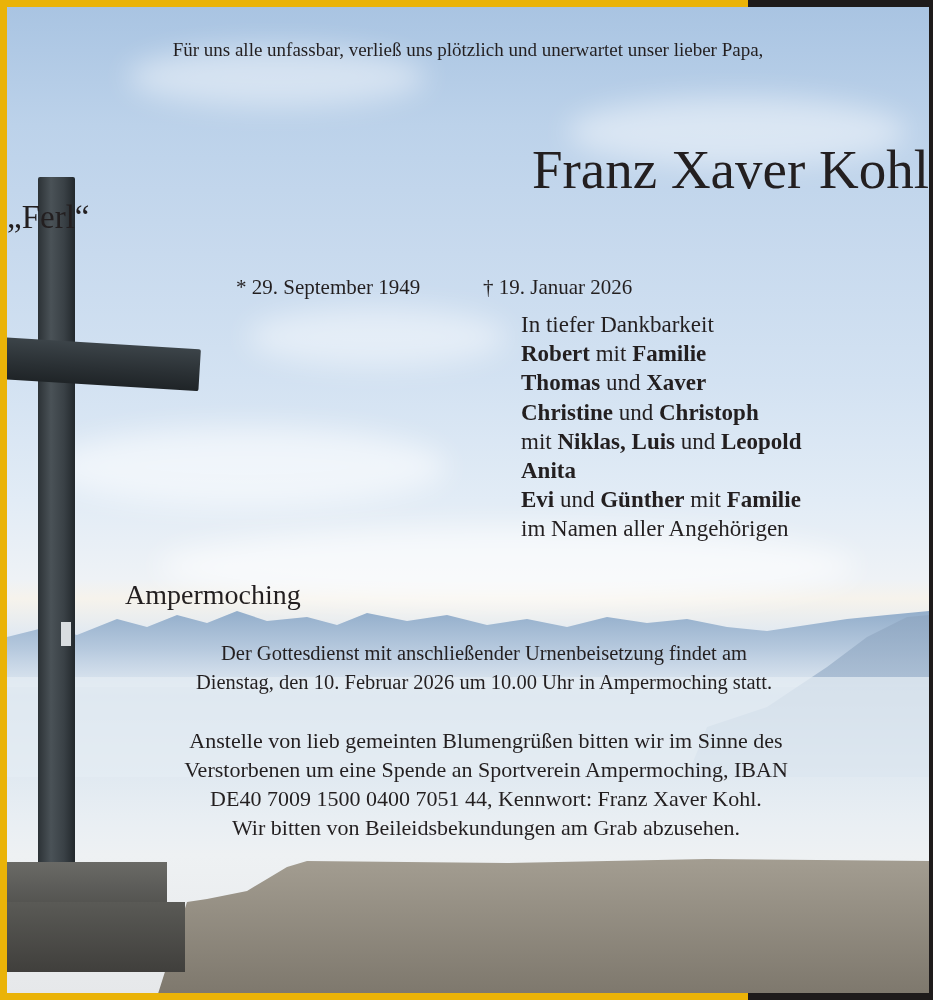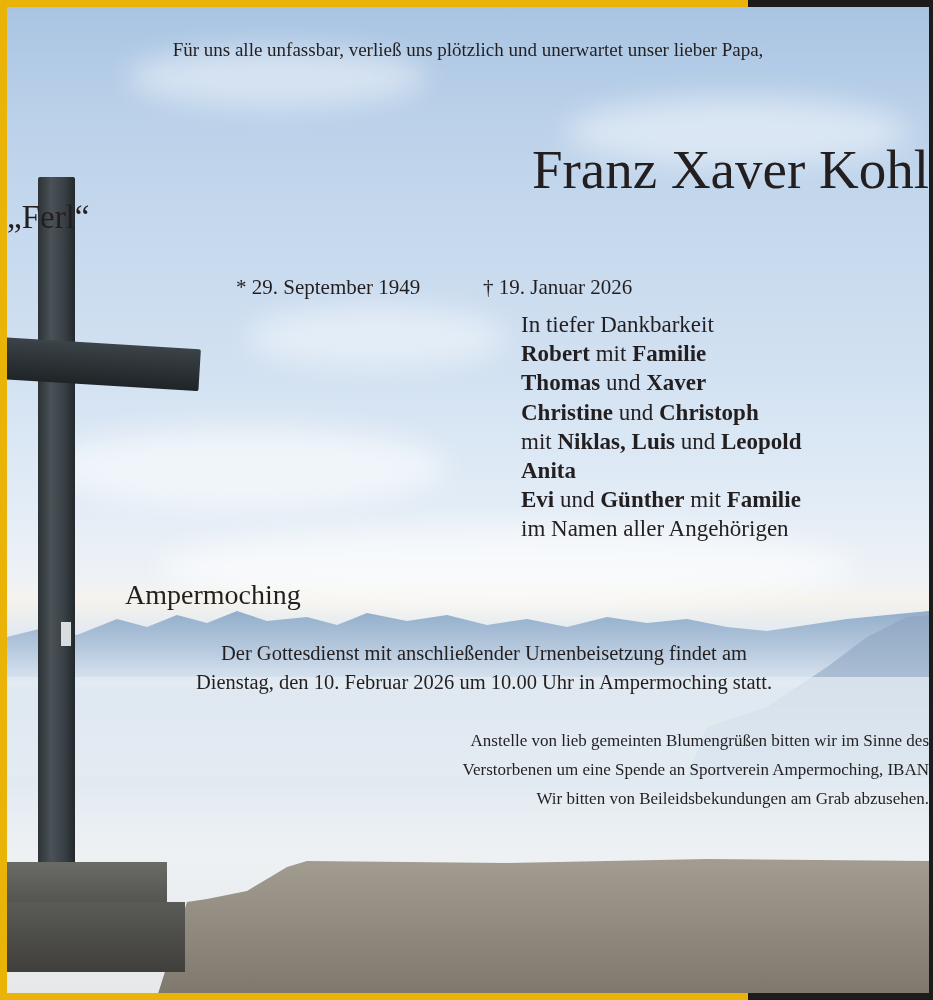--- a/index.html
+++ b/index.html
@@ -72,21 +72,21 @@
     .birth { left: 229px; }
     .death { left: 476px; }
 
     .family { left: 514px; top: 303px; font-size: 23px; line-height: 29.2px; font-family: "Liberation Serif", serif; }
     .family b { font-weight: bold; }
     .family .line { display: block; }
 
     .place { left: 118px; top: 574px; font-size: 28px; line-height: 28px; font-family: "Liberation Serif", serif; }
 
     .service { left: 16px; width: 922px; text-align: center; top: 632px; font-size: 20.5px; line-height: 29px; font-family: "Liberation Serif", serif; }
-    .donation { left: 0; width: 922px; text-align: right; top: 719px; font-size: 17px; line-height: 29px; font-family: "Liberation Serif", serif; padding-left: 36px; }
+    .donation { left: 0; width: 922px; text-align: center; top: 719px; font-size: 22px; line-height: 29px; font-family: "Liberation Serif", serif; padding-left: 36px; }
     .service .line, .donation .line { display: block; }
   </style>
 </head>
 <body>
 
 <div class="frame">
   <div class="notice">
 
     <div class="cloud" style="left:120px;top:40px;width:300px;height:60px;"></div>
     <div class="cloud" style="left:560px;top:90px;width:340px;height:70px;"></div>
@@ -150,17 +150,18 @@
     <div class="t place">Ampermoching</div>
 
     <div class="t service">
       <span class="line">Der Gottesdienst mit anschließender Urnenbeisetzung findet am</span>
       <span class="line">Dienstag, den 10. Februar 2026 um 10.00 Uhr in Ampermoching statt.</span>
     </div>
 
     <div class="t donation">
       <span class="line">Anstelle von lieb gemeinten Blumengrüßen bitten wir im Sinne des</span>
       <span class="line">Verstorbenen um eine Spende an Sportverein Ampermoching, IBAN</span>
+      <span class="line">DE40 7009 1500 0400 7051 44, Kennwort: Franz Xaver Kohl.</span>
       <span class="line">Wir bitten von Beileidsbekundungen am Grab abzusehen.</span>
     </div>
 
   </div>
 </div>
 
 </body></html>

